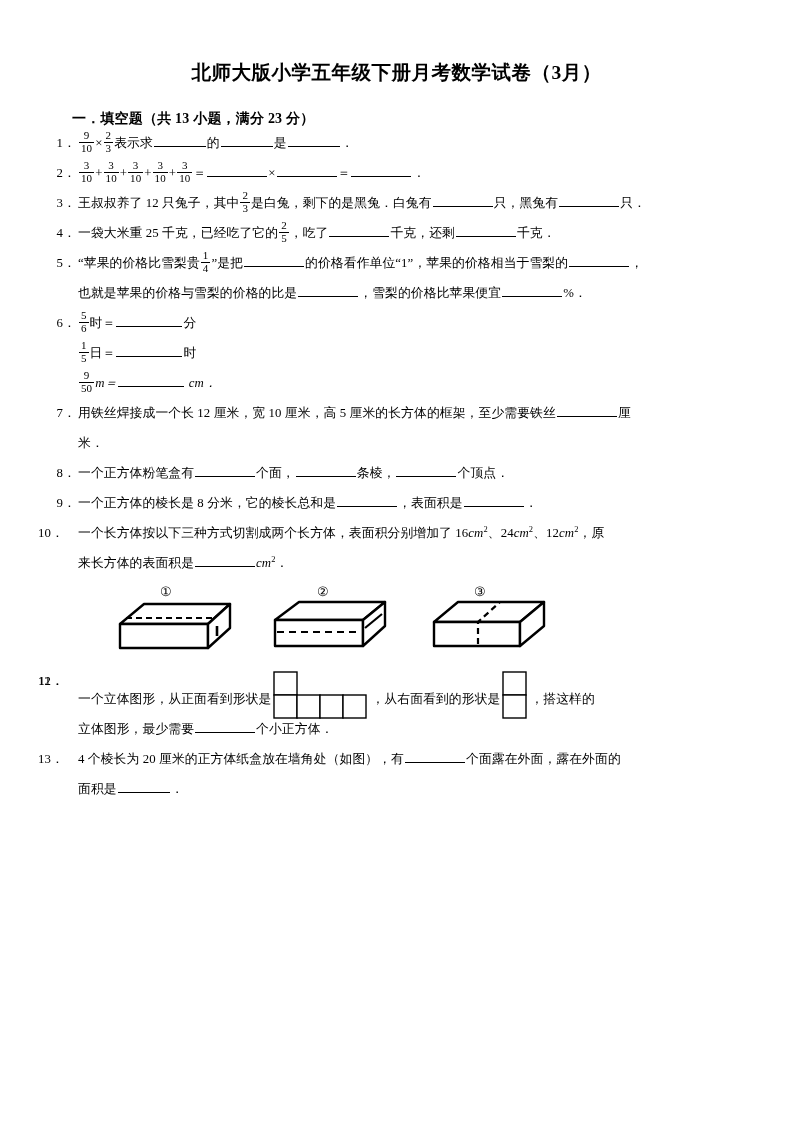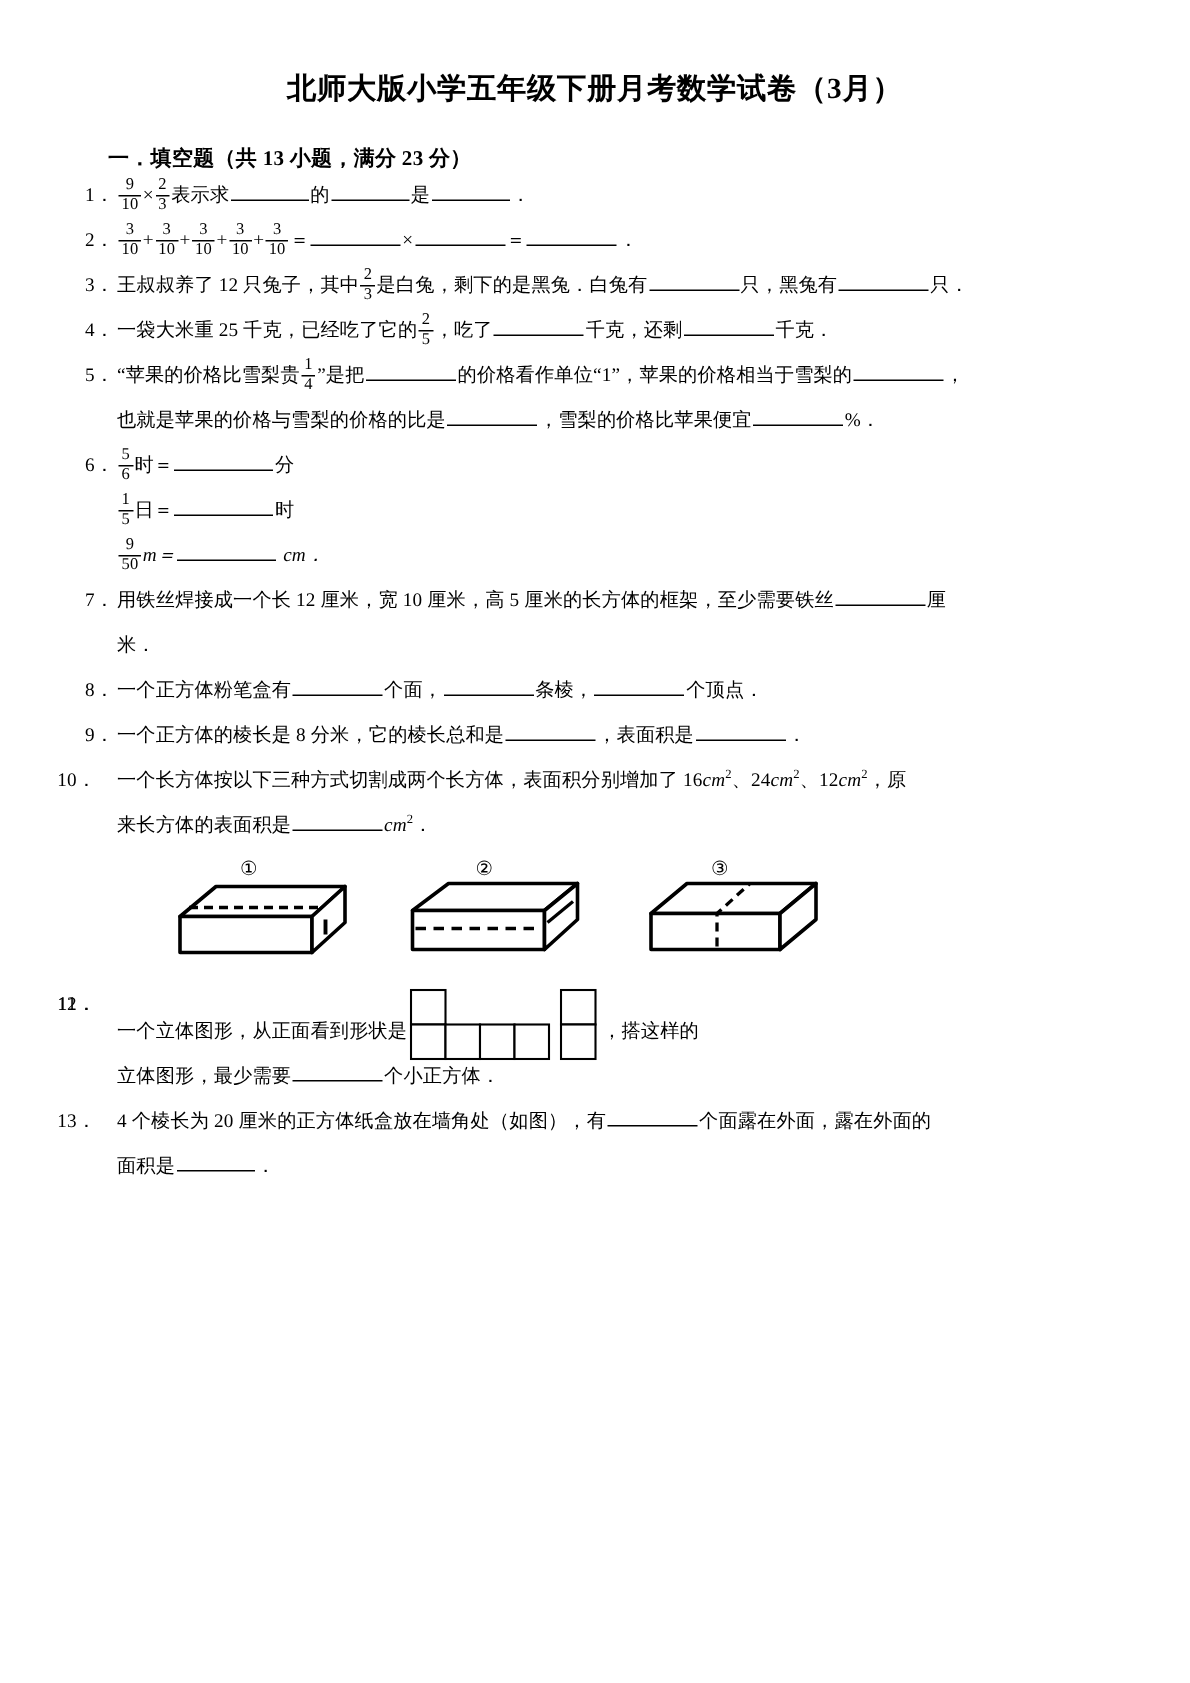--- a/index.html
+++ b/index.html
@@ -20,21 +20,21 @@
     width: 793px;
     height: 1122px;
     padding: 0;
     box-sizing: border-box;
   }
   .title {
     text-align: center;
     font-size: 19.5px;
     font-weight: bold;
     letter-spacing: 0.5px;
-    margin: 4px;
+    margin: 17px;
     padding-top: 44px;
     line-height: 1.2;
   }
   .section-head {
     font-size: 14px;
     font-weight: bold;
     margin: 26px 0 0 72px;
     letter-spacing: 0.2px;
   }
   .qlist {
@@ -275,20 +275,21 @@
             <svg class="grid-svg" width="96" height="48" viewBox="0 0 96 48">
               <g fill="#fff" stroke="#000" stroke-width="1.4">
                 <rect x="1" y="1" width="23" height="23"></rect>
                 <rect x="1" y="24" width="23" height="23"></rect>
                 <rect x="24" y="24" width="23" height="23"></rect>
                 <rect x="47" y="24" width="23" height="23"></rect>
                 <rect x="70" y="24" width="23" height="23"></rect>
               </g>
             </svg>
           </span>
+          <span>，从右面看到的形状是</span>
           <span class="shape-right">
             <svg class="grid-svg" width="26" height="48" viewBox="0 0 26 48">
               <g fill="#fff" stroke="#000" stroke-width="1.4">
                 <rect x="1" y="1" width="23" height="23"></rect>
                 <rect x="1" y="24" width="23" height="23"></rect>
               </g>
             </svg>
           </span>
           <span>，搭这样的</span>
       </span>

